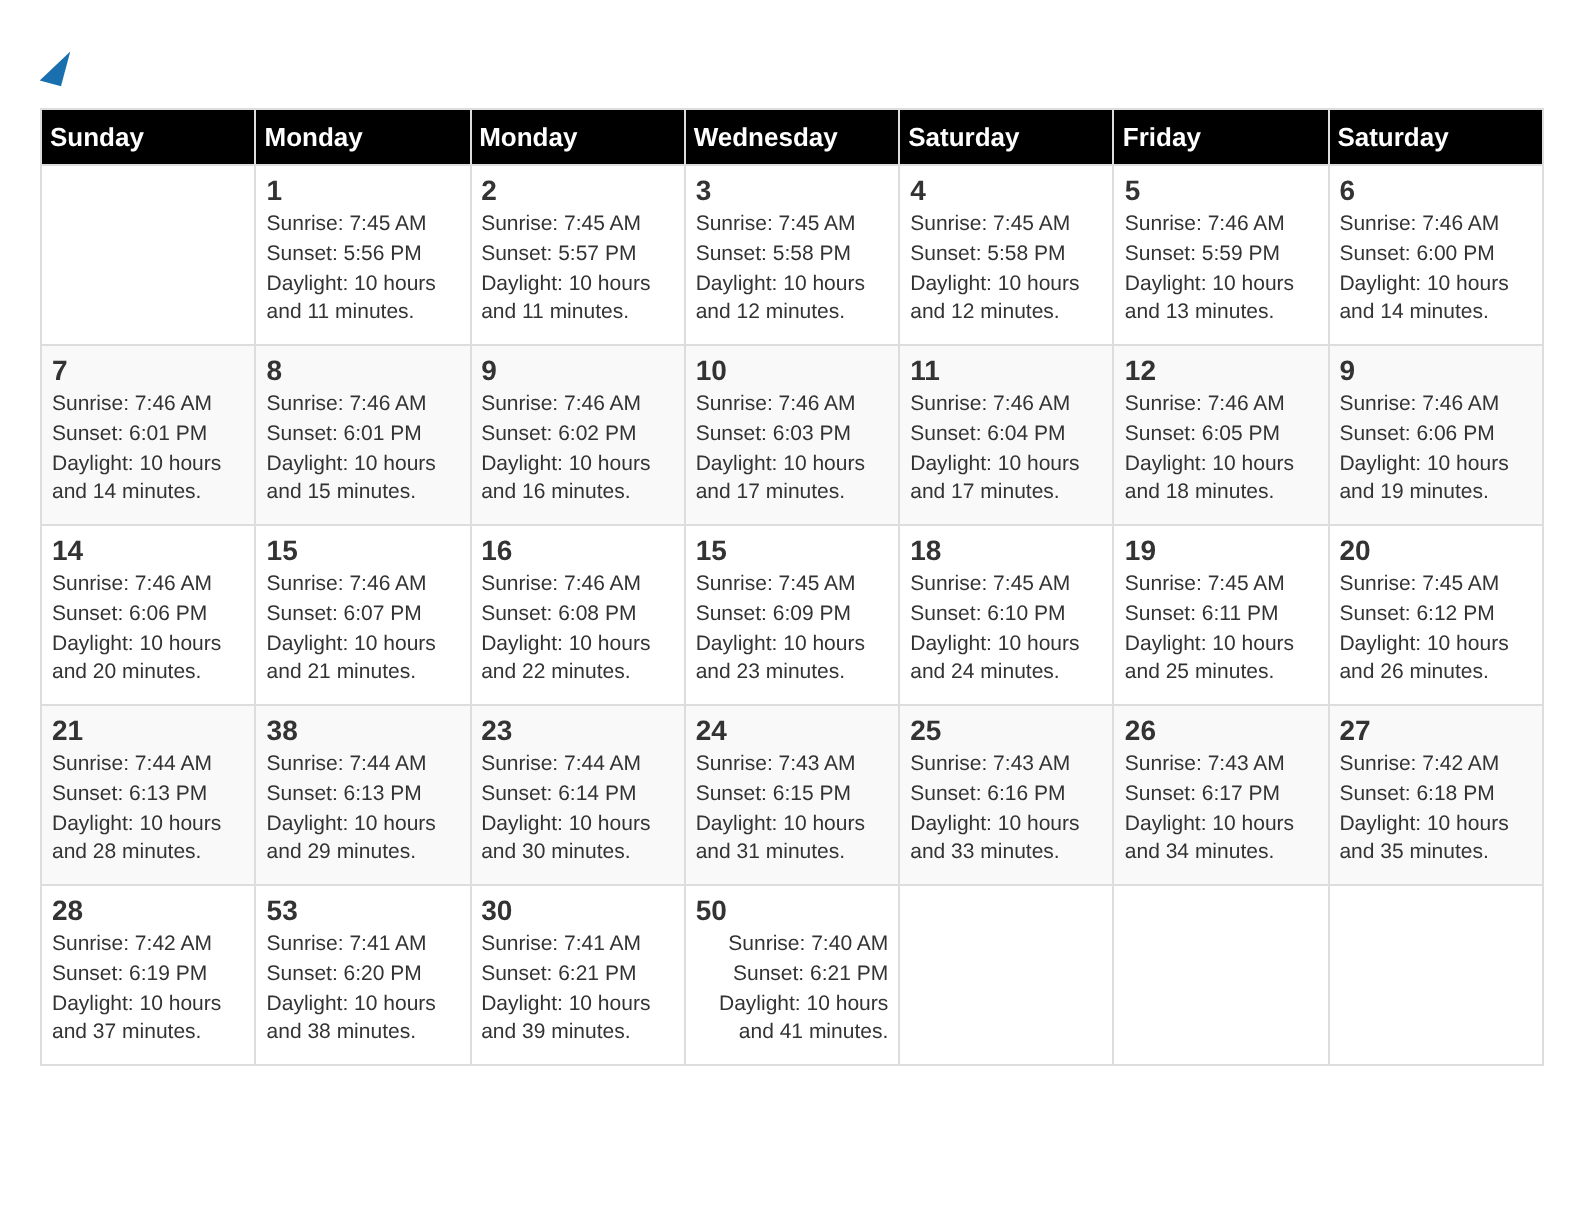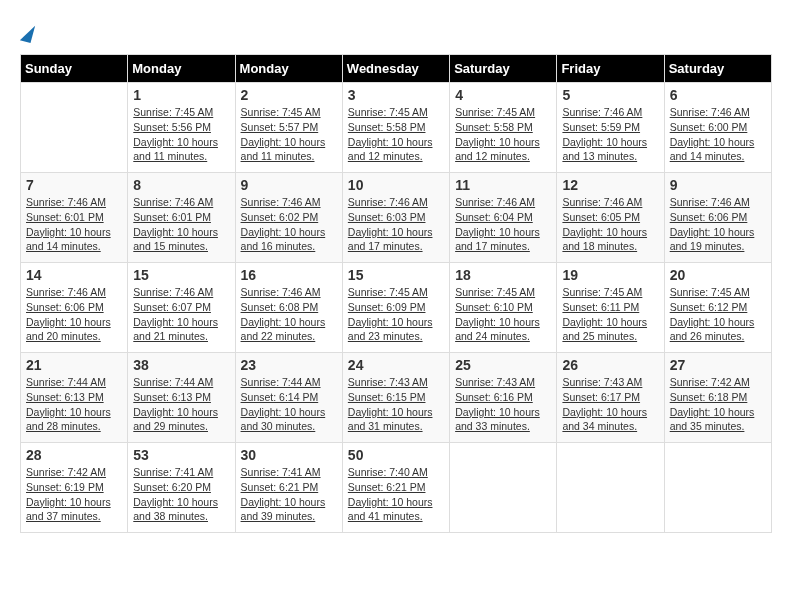--- a/index.html
+++ b/index.html
@@ -57,21 +57,20 @@
     .day-num {
       font-size: 14px;
       font-weight: bold;
       color: #333;
       margin-bottom: 2px;
     }
     .day-info {
       color: #333;
       line-height: 1.4;
       font-size: 10.5px;
-      text-decoration: underline;
     }
     tr:nth-child(even) td { background: #f9f9f9; }
     tr:nth-child(odd) td { background: #fff; }
     .empty-cell { background: #fff !important; }
   </style>
 </head>
 <body>
 
 <div class="header">
   <div class="logo">
@@ -318,21 +317,21 @@
         </td>
         <td>
           <div class="day-num">30</div>
           <div class="day-info" style="white-space: pre-line;">Sunrise: 7:41 AM
 Sunset: 6:21 PM
 Daylight: 10 hours
 and 39 minutes.</div>
         </td>
         <td>
           <div class="day-num">50</div>
-          <div class="day-info" style="white-space: pre-line;">Sunrise: 7:40 AM
+          <div class="day-info" style="white-space: pre-line; text-align: right;">Sunrise: 7:40 AM
 Sunset: 6:21 PM
 Daylight: 10 hours
 and 41 minutes.</div>
         </td>
         <td class="empty-cell"></td>
         <td class="empty-cell"></td>
         <td class="empty-cell"></td>
       </tr>
     </tbody>
 </table>

